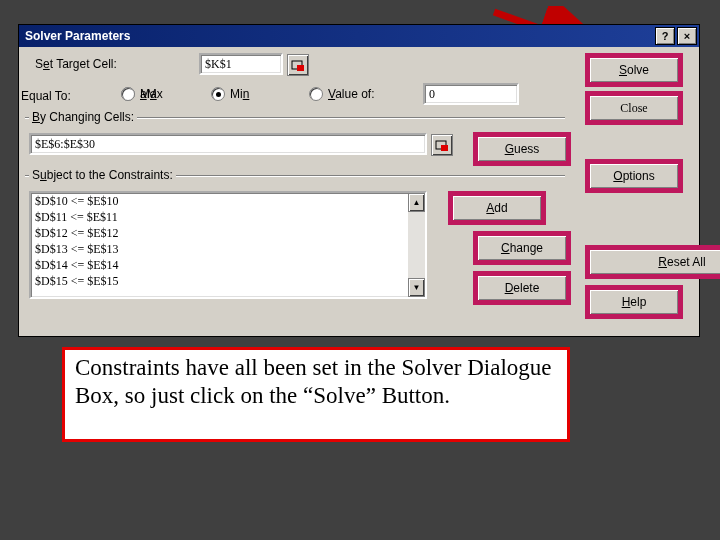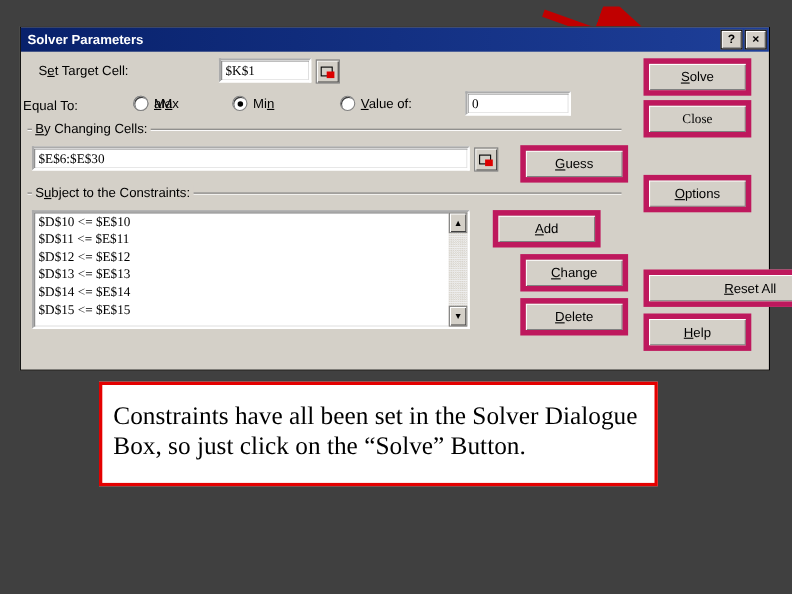--- a/index.html
+++ b/index.html
@@ -37,22 +37,22 @@
     box-shadow:inset 1px 1px #808080,inset -1px -1px #dfdfdf;box-sizing:border-box;
     display:flex;overflow:hidden;font-family:Liberation Serif, serif;}
   .listitems{flex:1;}
   .listitems div{padding:0 4px;font-size:12px;line-height:16px;}
   .scrollbar{width:17px;background:#dcd8d0;display:flex;flex-direction:column;}
   .sbtn{height:17px;background:#d4d0c8;border:1px solid #808080;
     box-shadow:inset 1px 1px #fff,inset -1px -1px #404040;display:flex;align-items:center;
     justify-content:center;font-size:8px;}
   .strack{flex:1;background:repeating-conic-gradient(#d8d4cc 0% 25%,#eee 0% 50%) 50% / 2px 2px;}
   .arrow{position:absolute;pointer-events:none;}
-  .callout{position:absolute;left:90px;top:347px;width:508px;height:95px;
-    background:#fff;border:3px solid #e40000;box-sizing:border-box;padding:14px 10px;
+  .callout{position:absolute;left:62px;top:347px;width:508px;height:95px;
+    background:#fff;border:3px solid #e40000;box-sizing:border-box;padding:4px 10px;
     font-family:"Times New Roman",serif;font-size:23px;line-height:28px;color:#000;}
 </style>
 </head>
 <body>
 
 <div class="stage">
 
   <svg class="arrow" style="left:490px;top:6px;width:130px;height:58px;">
     <defs>
         <marker id="ah" markerWidth="12" markerHeight="10" refX="10" refY="5" orient="auto">

